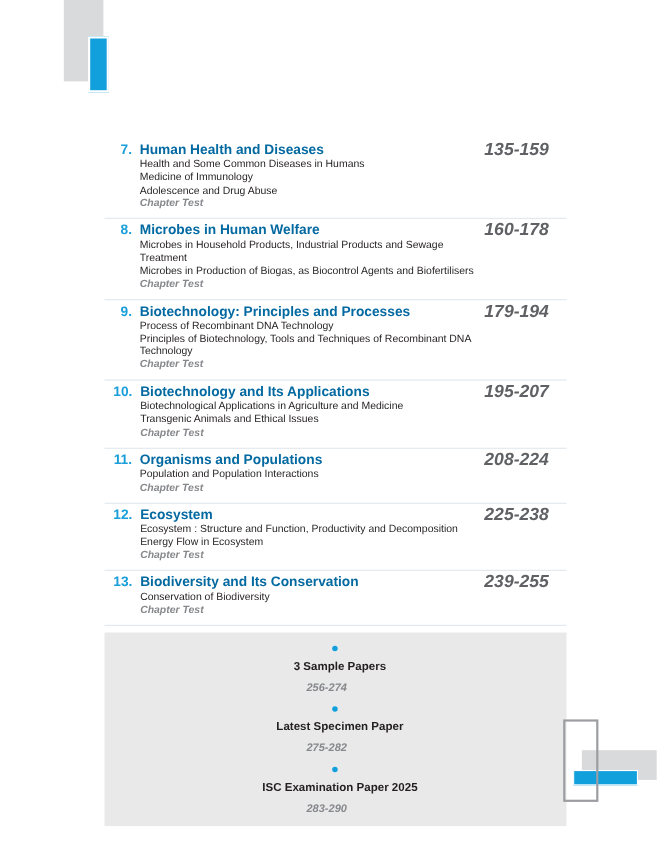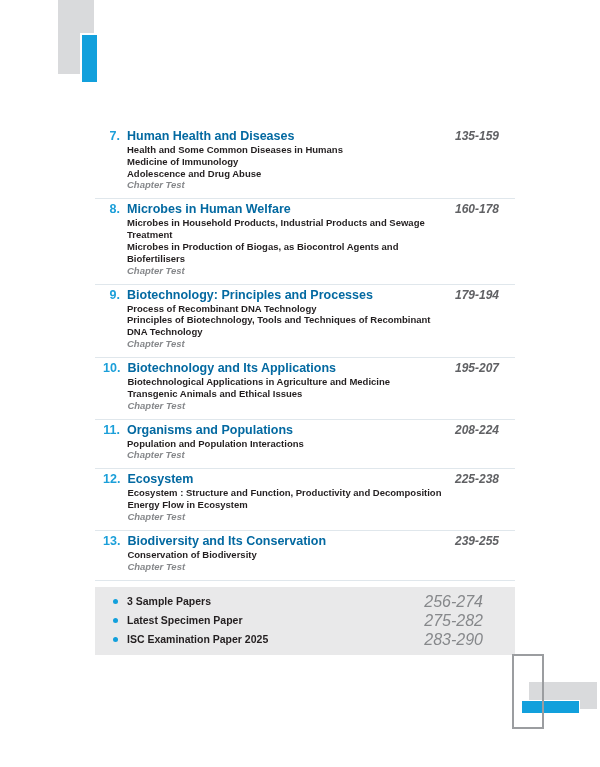--- a/index.html
+++ b/index.html
@@ -27,47 +27,47 @@
   .chapter:last-of-type{border-bottom:none;}
   .ch-num{
     flex:0 0 17px;text-align:right;margin-right:7px;
     color:#1b9fd9;font-size:12.5px;font-weight:bold;line-height:15px;
   }
   .ch-mid{flex:1 1 auto;min-width:0;}
   .ch-title{
     margin:0;color:#0369a1;font-size:12.5px;font-weight:bold;line-height:15px;
   }
   .ch-topic{
-    color:#231f20;font-size:9.5px;font-weight:700;line-height:11.8px;
+    color:#231f20;font-size:9.5px;font-weight:400;line-height:11.8px;
   }
   .ch-test{
     color:#86888b;font-size:9.5px;font-weight:bold;font-style:italic;line-height:12px;
   }
   .ch-pages{
     flex:0 0 auto;margin-left:8px;padding-right:16px;
-    color:#606164;font-size:12px;font-weight:bold;font-style:italic;line-height:15px;
+    color:#606164;font-size:16px;font-weight:bold;font-style:italic;line-height:15px;
     text-align:center;
   }
 
   
   .extras{
     position:relative;margin-top:6px;background:#e9e9ea;
     padding:5px 0 6px 8px;
   }
-  .extra-row{display:flex;align-items:flex-start;line-height:19px;}
+  .extra-row{display:flex;align-items:center;line-height:19px;flex-direction:column;}
   .bullet-cell{flex:0 0 17px;margin-right:7px;display:flex;justify-content:flex-end;}
   .bullet{
     width:5px;height:5px;border-radius:50%;background:#12a0dc;margin-top:7px;margin-right:2px;
   }
   .extra-label{
     flex:1 1 auto;color:#231f20;font-size:10.5px;font-weight:bold;
   }
   .extra-pages{
     flex:0 0 auto;margin-left:8px;padding-right:32px;
-    color:#86888b;font-size:16px;font-weight:normal;font-style:italic;text-align:right;
+    color:#86888b;font-size:10px;font-weight:bold;font-style:italic;text-align:right;
   }
 </style>
 </head>
 <body>
 
 <div class="deco deco-tl-gray"></div>
 <div class="deco deco-tl-cyan"></div>
 <div class="deco deco-br-gray"></div>
 <div class="deco deco-br-cyan"></div>
 <div class="deco deco-br-outline"></div>

